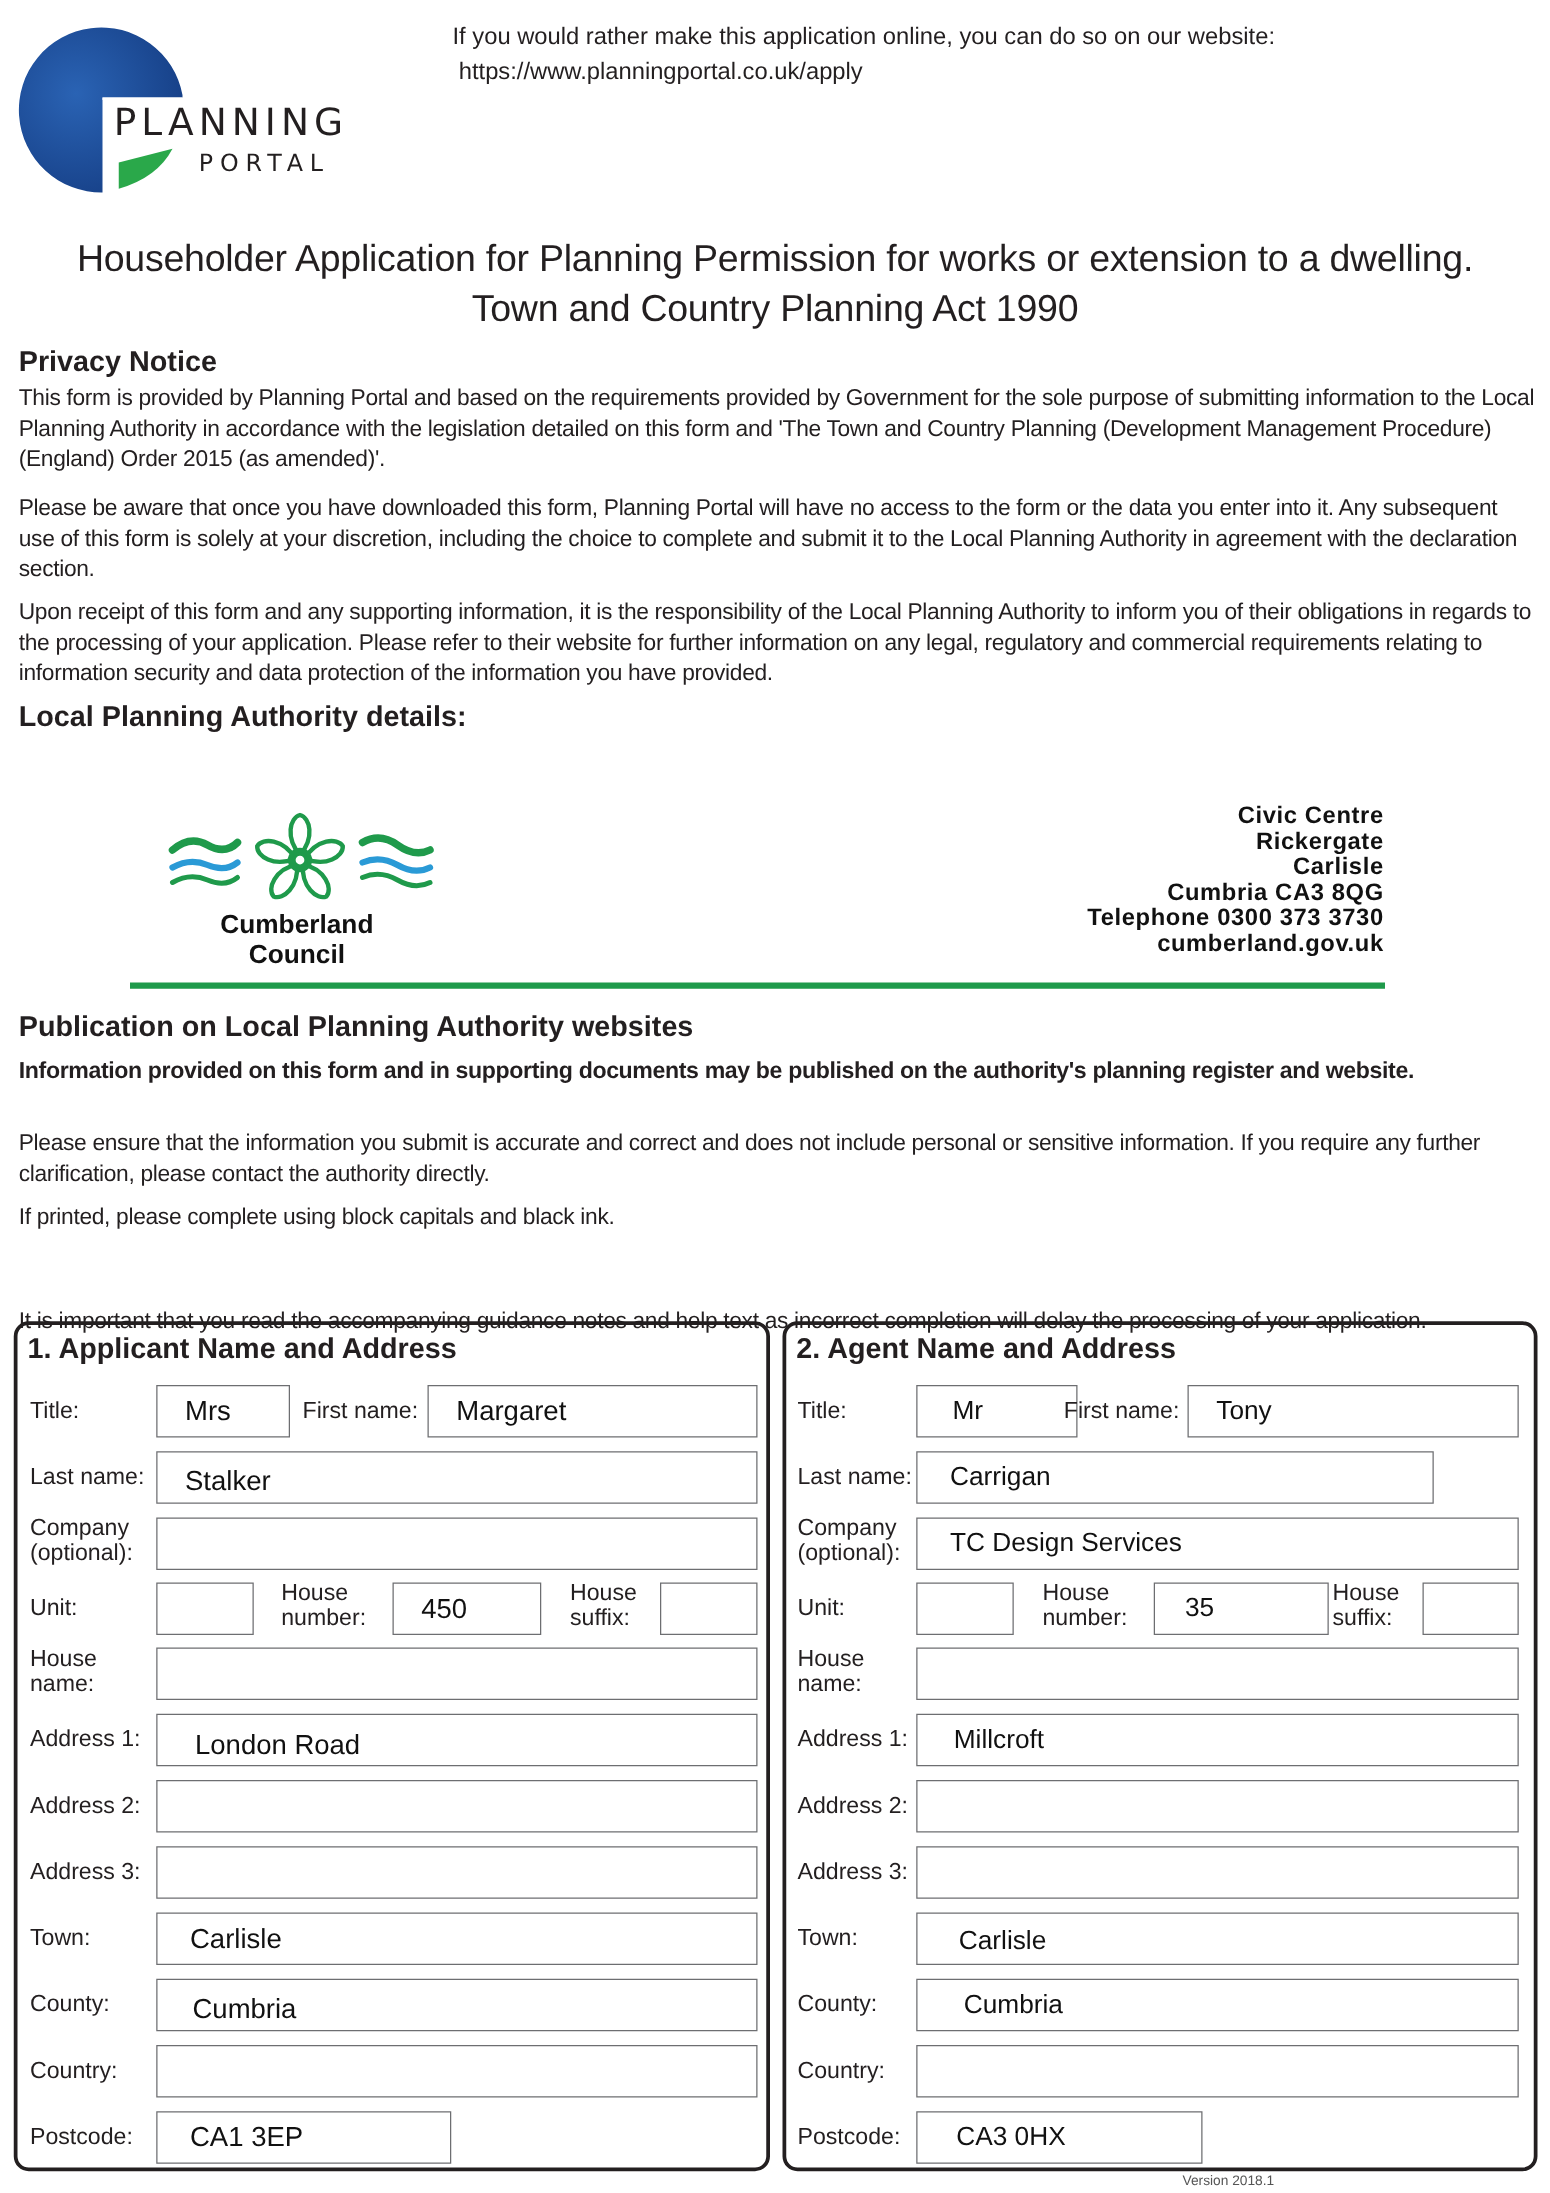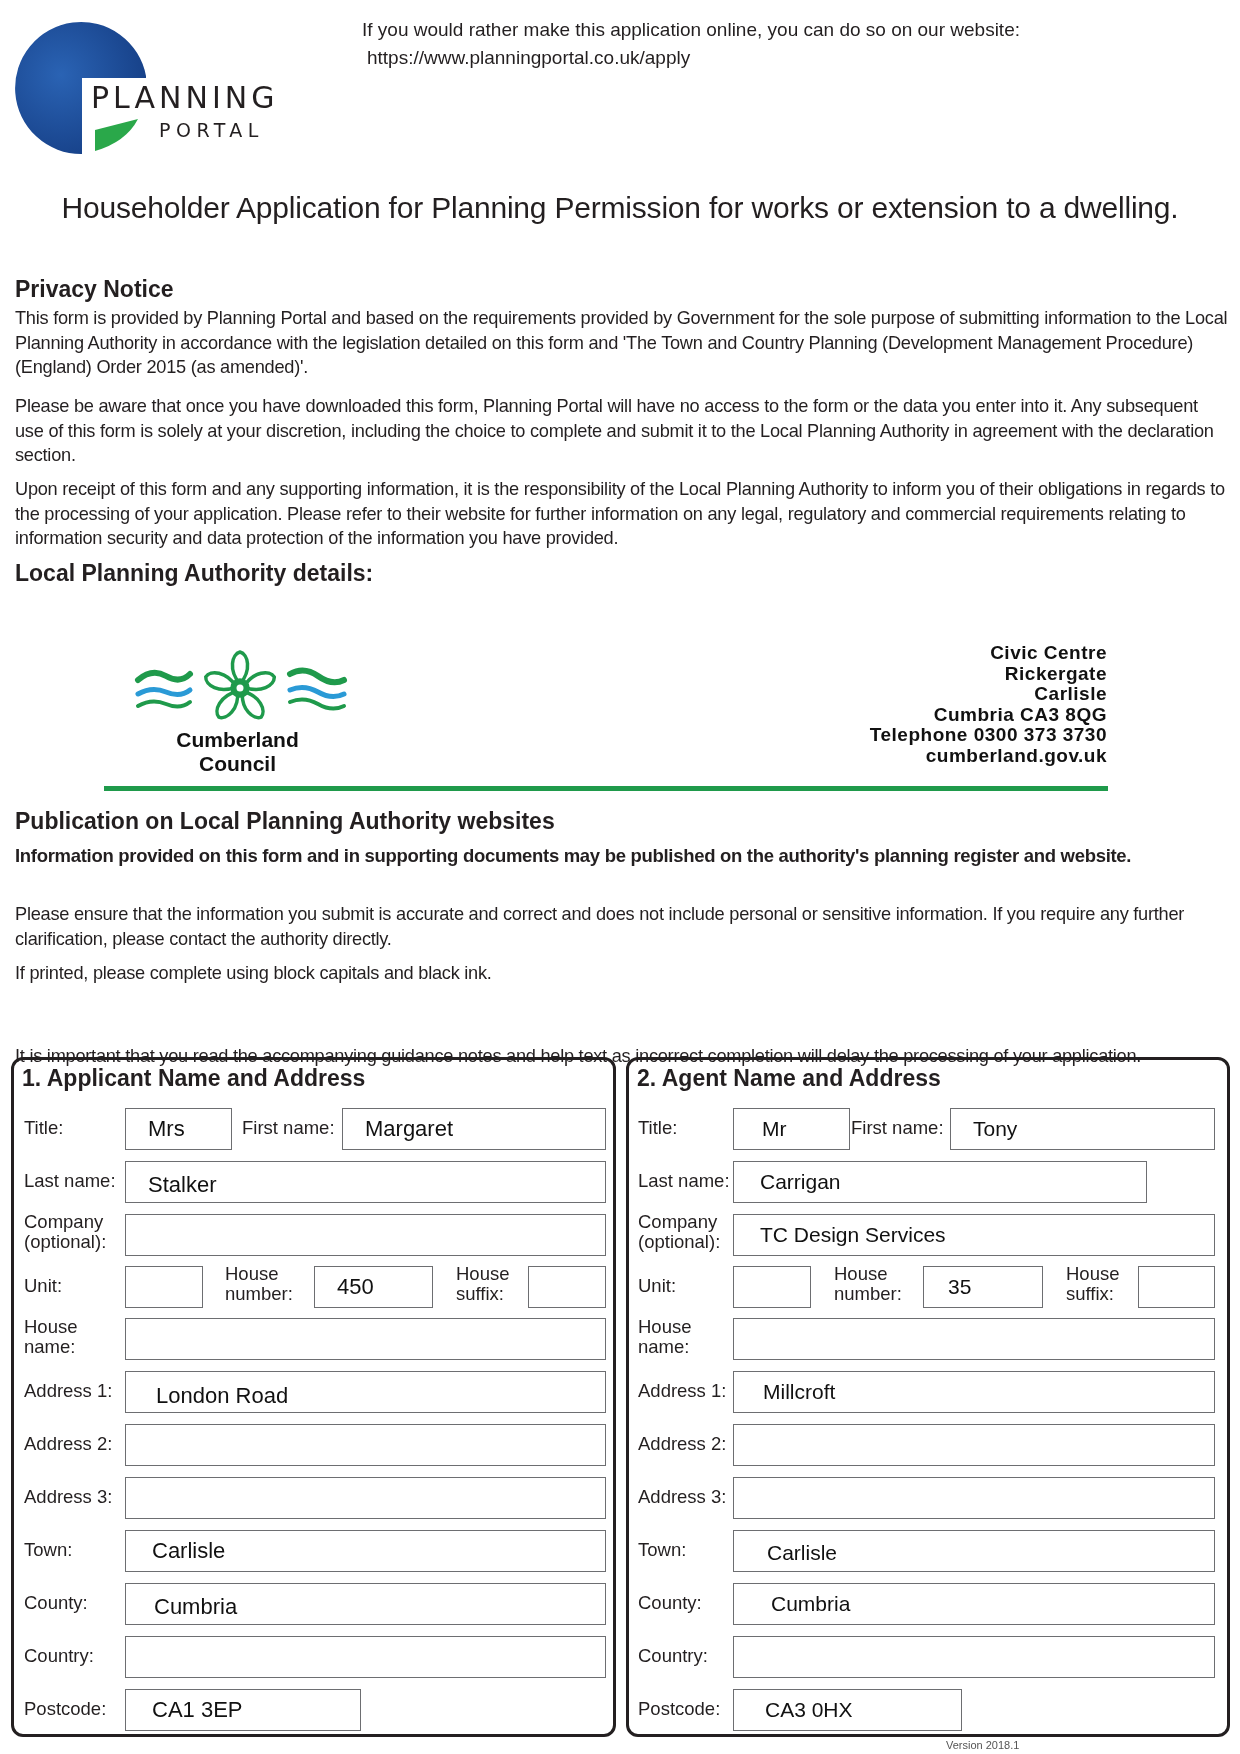--- a/index.html
+++ b/index.html
@@ -63,20 +63,21 @@
   </svg>
 </div>
 
 <div id="online-note" class="abs">
   <div>If you would rather make this application online, you can do so on our website:</div>
   <div class="url">https://www.planningportal.co.uk/apply</div>
 </div>
 
 <div id="doc-title" class="abs">
   <div>Householder Application for Planning Permission for works or extension to a dwelling.</div>
+  <div>Town and Country Planning Act 1990</div>
 </div>
 
 <div id="privacy-h" class="abs h-bold">Privacy Notice</div>
 <div id="privacy-p1" class="abs para">This form is provided by Planning Portal and based on the requirements provided by Government for the sole purpose of submitting information to the Local Planning Authority in accordance with the legislation detailed on this form and 'The Town and Country Planning (Development Management Procedure) (England) Order 2015 (as amended)'.</div>
 <div id="privacy-p2" class="abs para">Please be aware that once you have downloaded this form, Planning Portal will have no access to the form or the data you enter into it. Any subsequent use of this form is solely at your discretion, including the choice to complete and submit it to the Local Planning Authority in agreement with the declaration section.</div>
 <div id="privacy-p3" class="abs para">Upon receipt of this form and any supporting information, it is the responsibility of the Local Planning Authority to inform you of their obligations in regards to the processing of your application. Please refer to their website for further information on any legal, regulatory and commercial requirements relating to information security and data protection of the information you have provided.</div>
 
 <div id="lpa-h" class="abs h-bold">Local Planning Authority details:</div>
 
 <div id="council-logo" class="abs">
@@ -166,34 +167,34 @@
   <div class="box" style="left:111px; top:576px; width:481px;"></div>
 
   <div class="lbl" style="left:10px; top:639px;">Postcode:</div>
   <div class="box" style="left:111px; top:629px; width:236px; padding-left:26px;">CA1 3EP</div>
 </div>
 
 <div id="panel-agent" class="panel">
   <div class="panel-title">2.  Agent Name and Address</div>
 
   <div class="lbl" style="left:9px; top:58px;">Title:</div>
-  <div class="box agent" style="left:104px; top:48px; width:117px; padding-left:28px;">Mr</div>
+  <div class="box agent" style="left:104px; top:48px; width:129px; padding-left:28px;">Mr</div>
   <div class="lbl" style="left:222px; top:58px;">First name:</div>
   <div class="box agent" style="left:321px; top:48px; width:265px;">Tony</div>
 
   <div class="lbl" style="left:9px; top:111px;">Last name:</div>
   <div class="box agent" style="left:104px; top:101px; width:414px; padding-left:26px;">Carrigan</div>
 
   <div class="lbl" style="left:9px; top:152px;"><span>Company</span><br><span>(optional):</span></div>
   <div class="box agent" style="left:104px; top:154px; width:482px; padding-left:26px;">TC Design Services</div>
 
   <div class="lbl" style="left:9px; top:216px;">Unit:</div>
   <div class="box agent" style="left:104px; top:206px; width:78px;"></div>
   <div class="lbl" style="left:205px; top:204px;"><span>House</span><br><span>number:</span></div>
-  <div class="box agent" style="left:294px; top:206px; width:120px; padding-left:24px;">35</div>
+  <div class="box agent" style="left:294px; top:206px; width:140px; padding-left:24px;">35</div>
   <div class="lbl" style="left:437px; top:204px;"><span>House</span><br><span>suffix:</span></div>
   <div class="box agent" style="left:509px; top:206px; width:77px;"></div>
 
   <div class="lbl" style="left:9px; top:257px;"><span>House</span><br><span>name:</span></div>
   <div class="box agent" style="left:104px; top:258px; width:482px;"></div>
 
   <div class="lbl" style="left:9px; top:321px;">Address 1:</div>
   <div class="box agent" style="left:104px; top:311px; width:482px; padding-left:29px;">Millcroft</div>
 
   <div class="lbl" style="left:9px; top:374px;">Address 2:</div>

